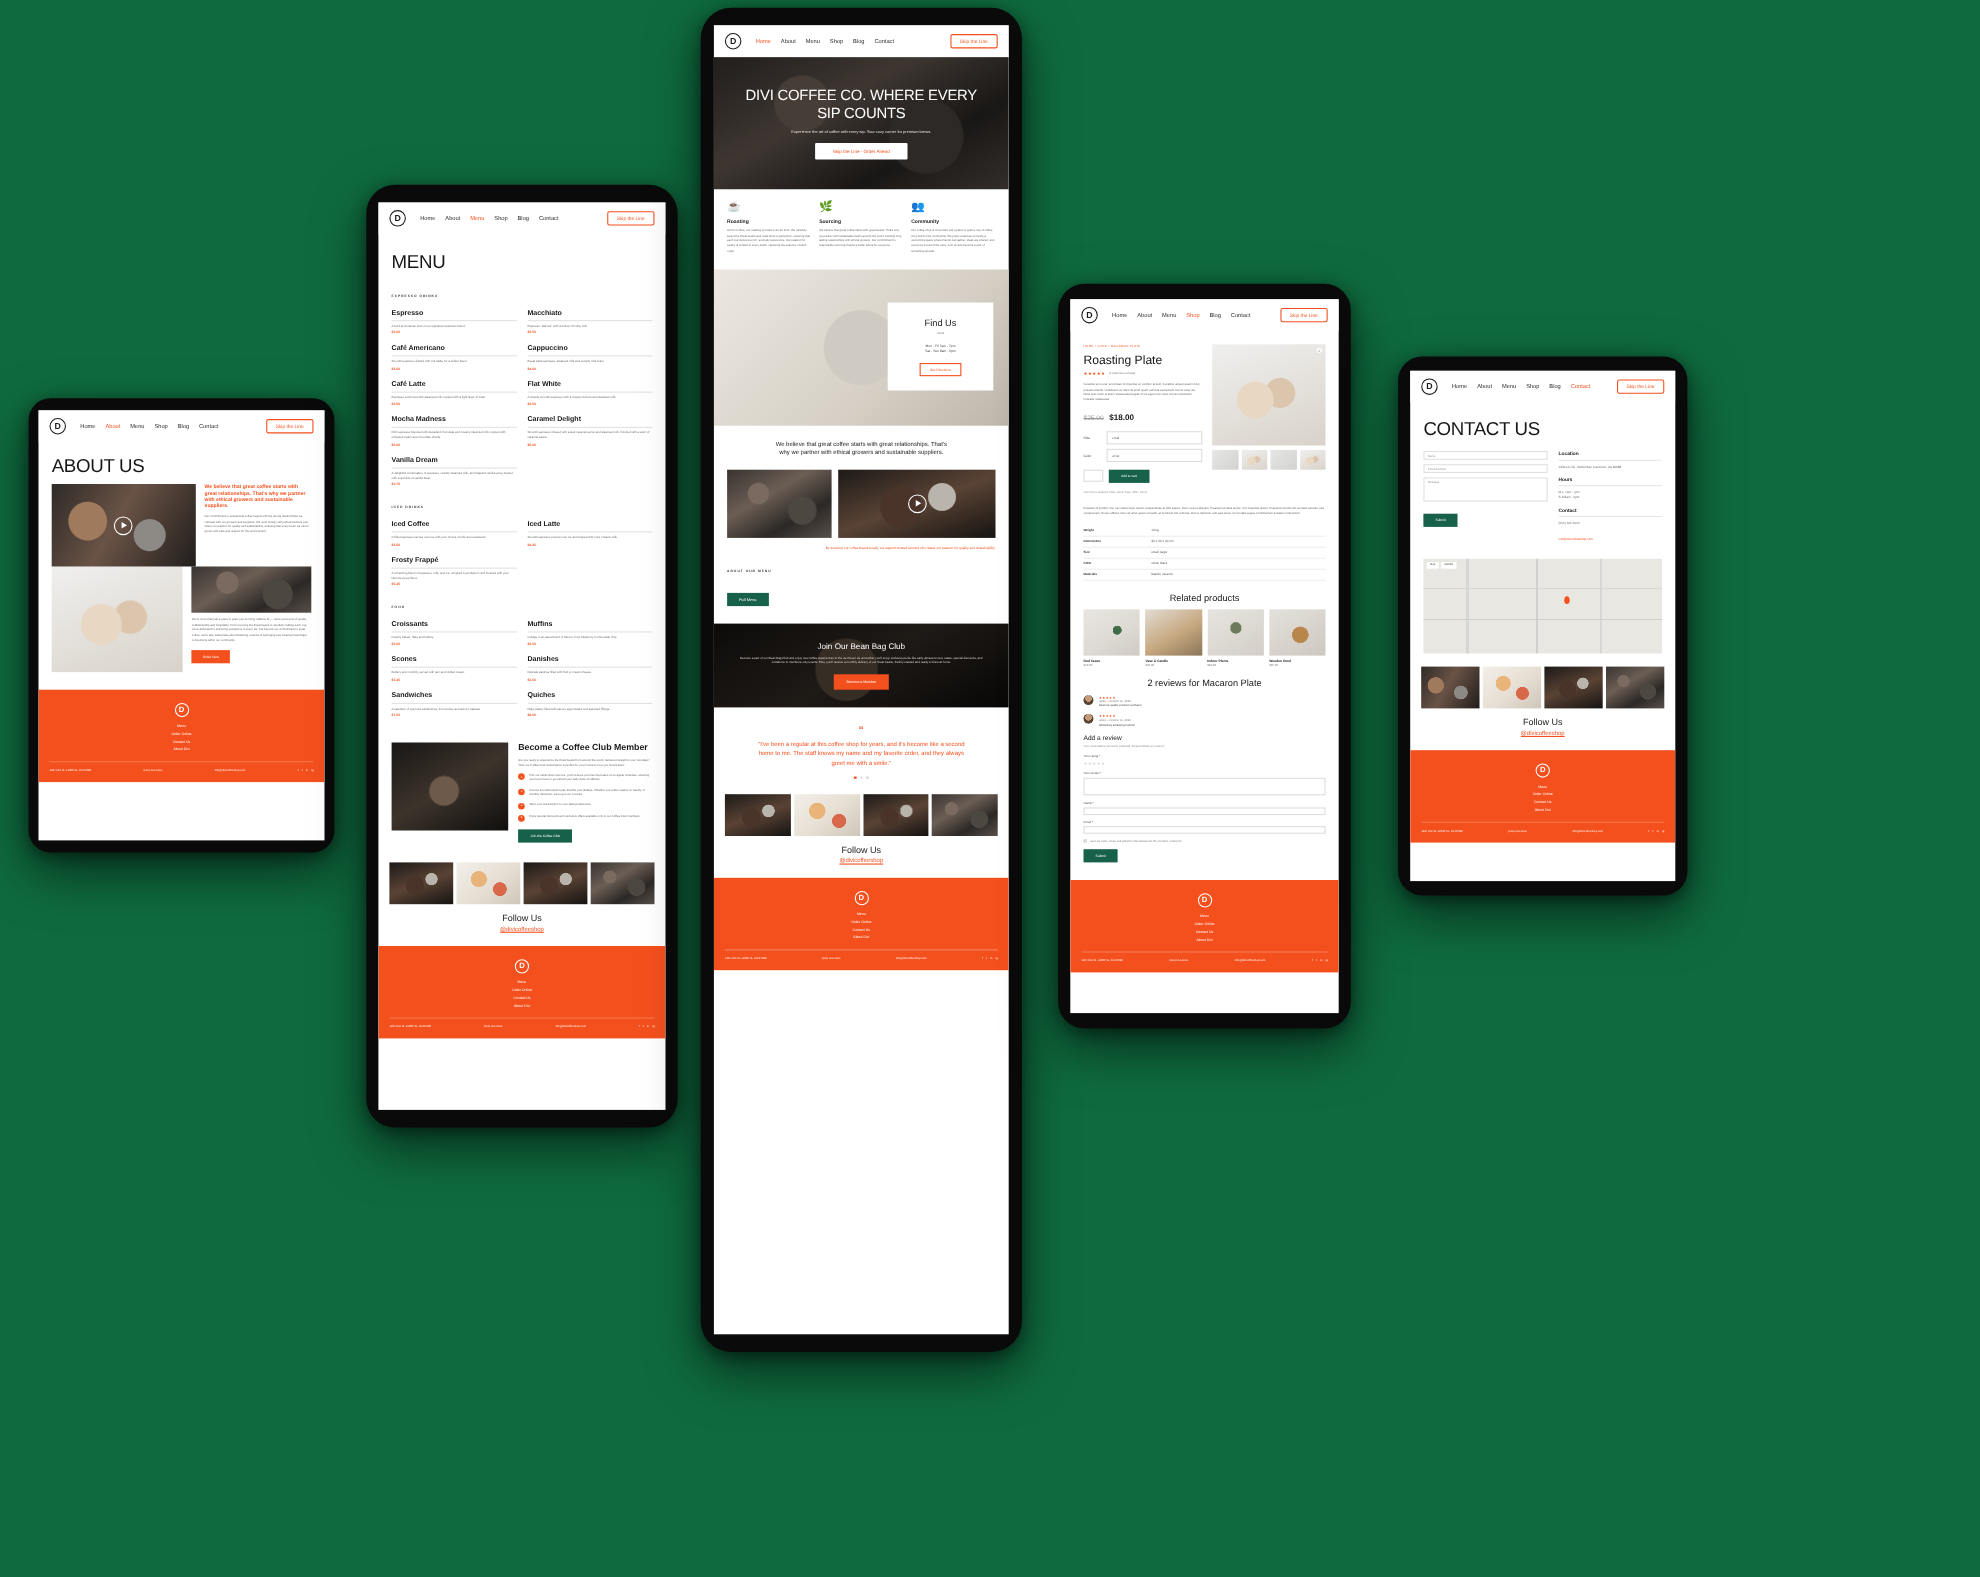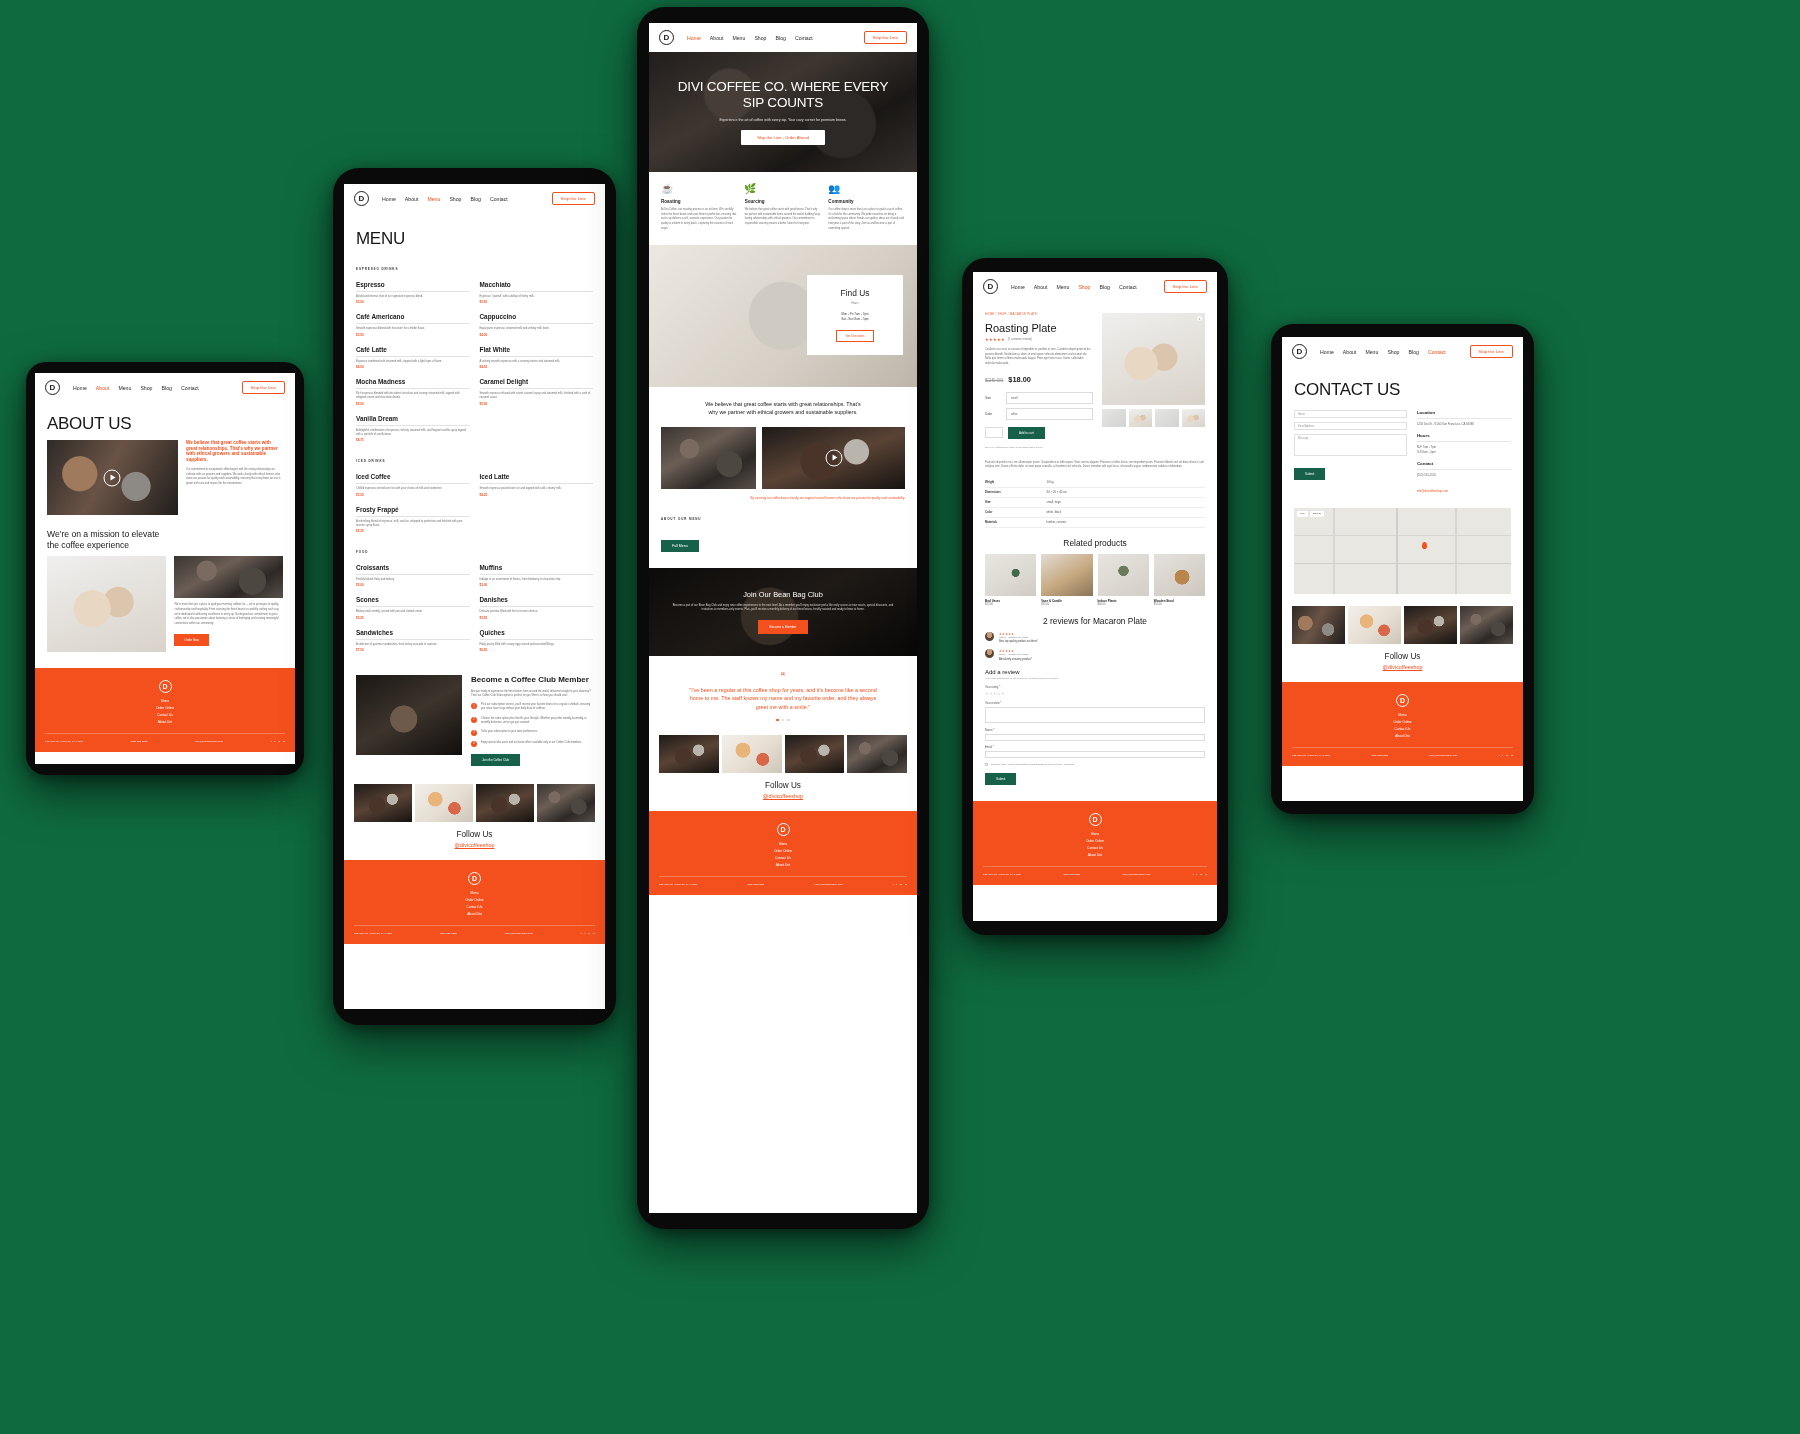--- a/index.html
+++ b/index.html
@@ -193,21 +193,21 @@
   .info-link { font-size:2.8px; color:#f4501e; }
 
   
   .quote-mark { color:#f4501e; font-size:12px; line-height:.6; }
   .quote-text { color:#f4501e; font-size:5.4px; line-height:1.6; text-align:center; padding: 0 26px; }
   .dots { display:flex; gap:3px; justify-content:center; margin-top:7px; }
   .dots i { width:2.5px;height:2.5px;border-radius:50%;background:#d6d6d6;display:block; }
   .dots i.on { background:#f4501e; }
 
   
-  .band { position:relative; height: 88px; }
+  .band { position:relative; height: 76px; }
   .band .ov { position:absolute; inset:0; background: rgba(0,0,0,.5); }
   .band .in { position:absolute; inset:0; display:flex; flex-direction:column;
      align-items:center; justify-content:center; text-align:center; padding:0 20px; }
   .band h3 { color:#fff; font-size:7.4px; font-weight:400; }
   .band p { color:#ddd8d3; font-size:2.7px; margin-top:5px; line-height:1.7; }
 
   
   .wordlist { display:flex; gap:14px; padding: 0 14px; }
   .wordlist > div { flex:1; }
   .word { font-size:9.4px; color:#1a1a1a; font-weight:400; padding: 5px 0; border-bottom:1px solid #e3e3e3; }
@@ -249,23 +249,20 @@
           <div class="play-btn">
               <i></i>
             </div>
         </div>
         <div style="flex:1;">
           <div class="orange-head" style="font-size:4.6px;">We believe that great coffee starts with great relationships. That's why we partner with ethical growers and sustainable suppliers.</div>
           <div class="body-xxs" style="margin-top:5px;">Our commitment to exceptional coffee begins with the strong relationships we cultivate with our growers and suppliers. We work closely with ethical farmers who share our passion for quality and sustainability, ensuring that every bean we use is grown with care and respect for the environment.</div>
         </div>
       </div>
 
-      <div class="sec" style="padding-top:14px;padding-bottom:6px;">
-        <div style="font-size:8.6px;line-height:1.25;color:#171717;max-width:120px;">We're on a mission to elevate the coffee experience</div>
-      </div>
 
       <div style="display:flex;gap:8px;padding:0 12px;">
         <div style="flex:1.1;height:96px;" class="ph img-macaron"></div>
         <div style="flex:1;">
           <div style="height:42px;" class="ph img-espresso-machine"></div>
           <div class="body-xxs" style="margin-top:5px;">We're more than just a place to grab your morning caffeine fix — we're purveyors of quality, craftsmanship and hospitality. From sourcing the finest beans to carefully crafting each cup, we're dedicated to delivering excellence in every sip. But beyond our commitment to great coffee, we're also passionate about fostering a sense of belonging and creating meaningful connections within our community.</div>
           <div class="btn-solid-o" style="margin-top:5px;font-size:3px;padding:4px 10px;">Order Now</div>
         </div>
       </div>
 

